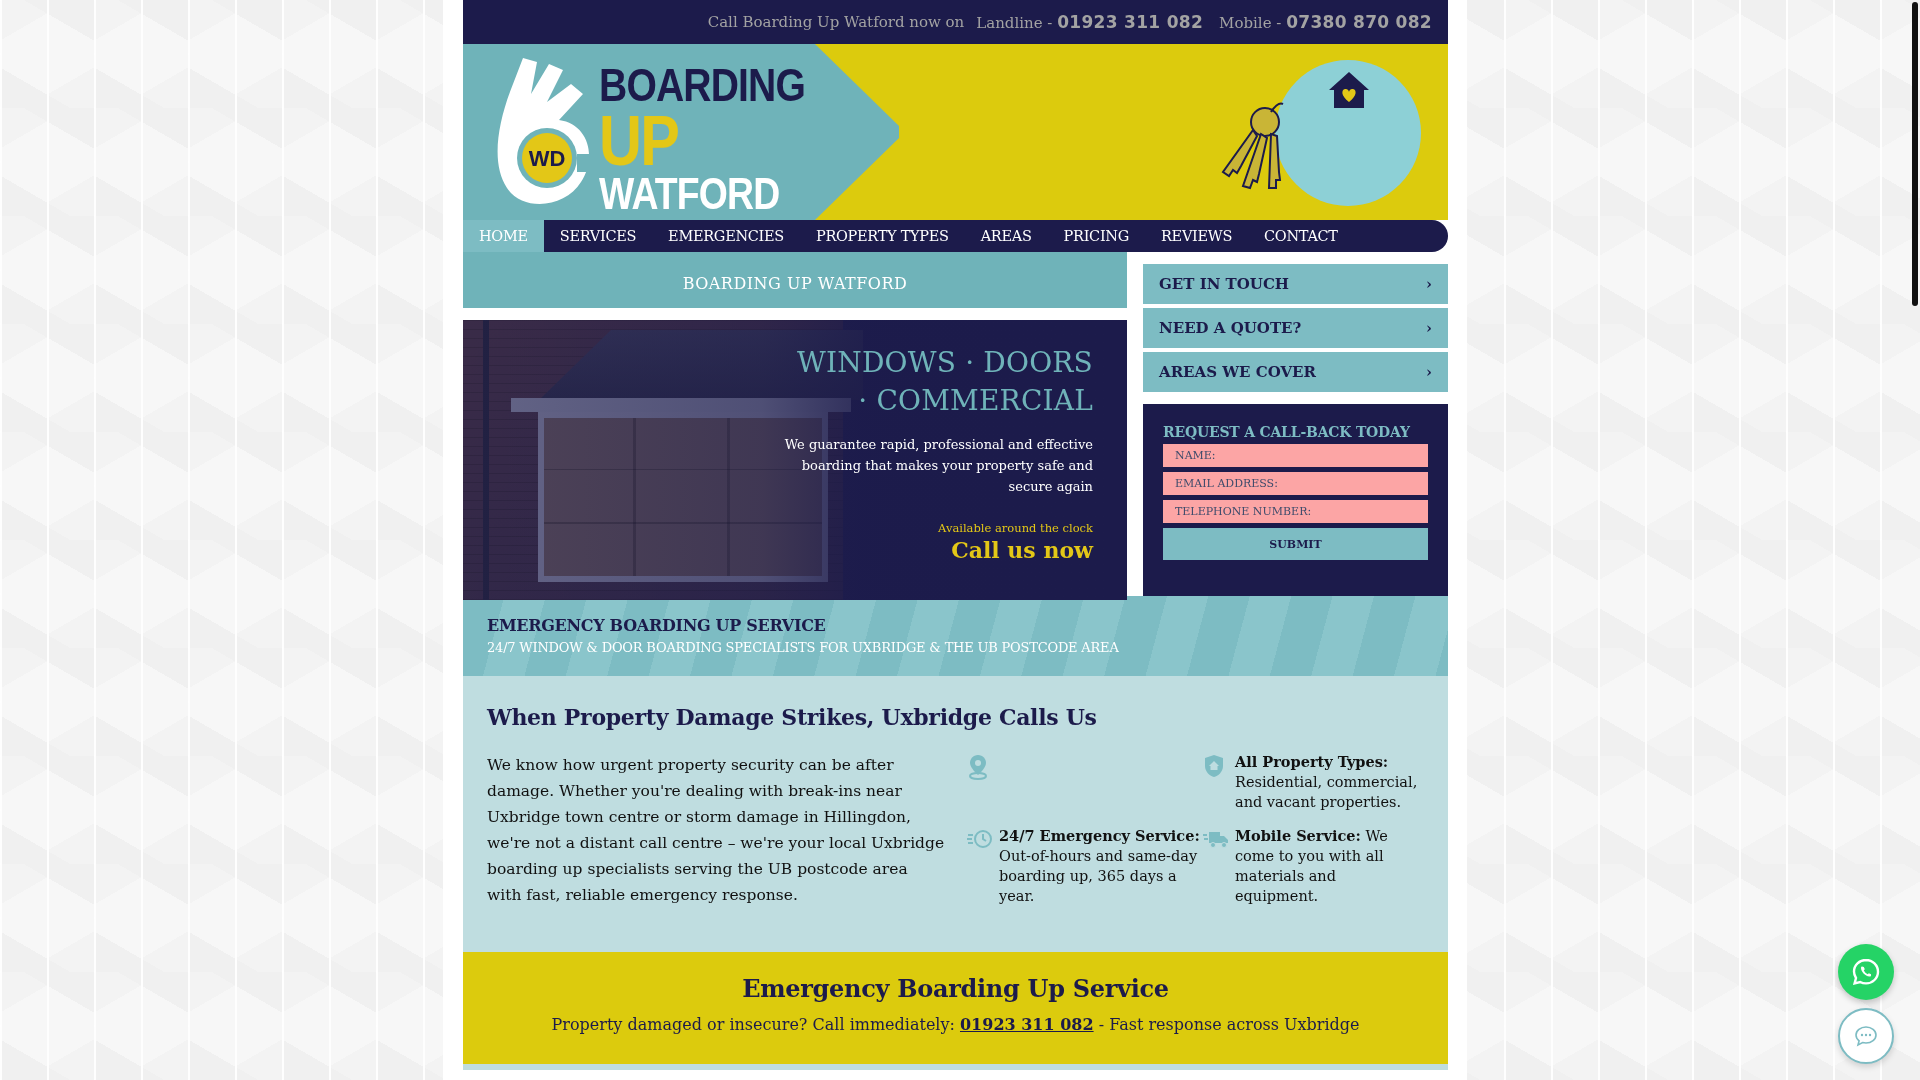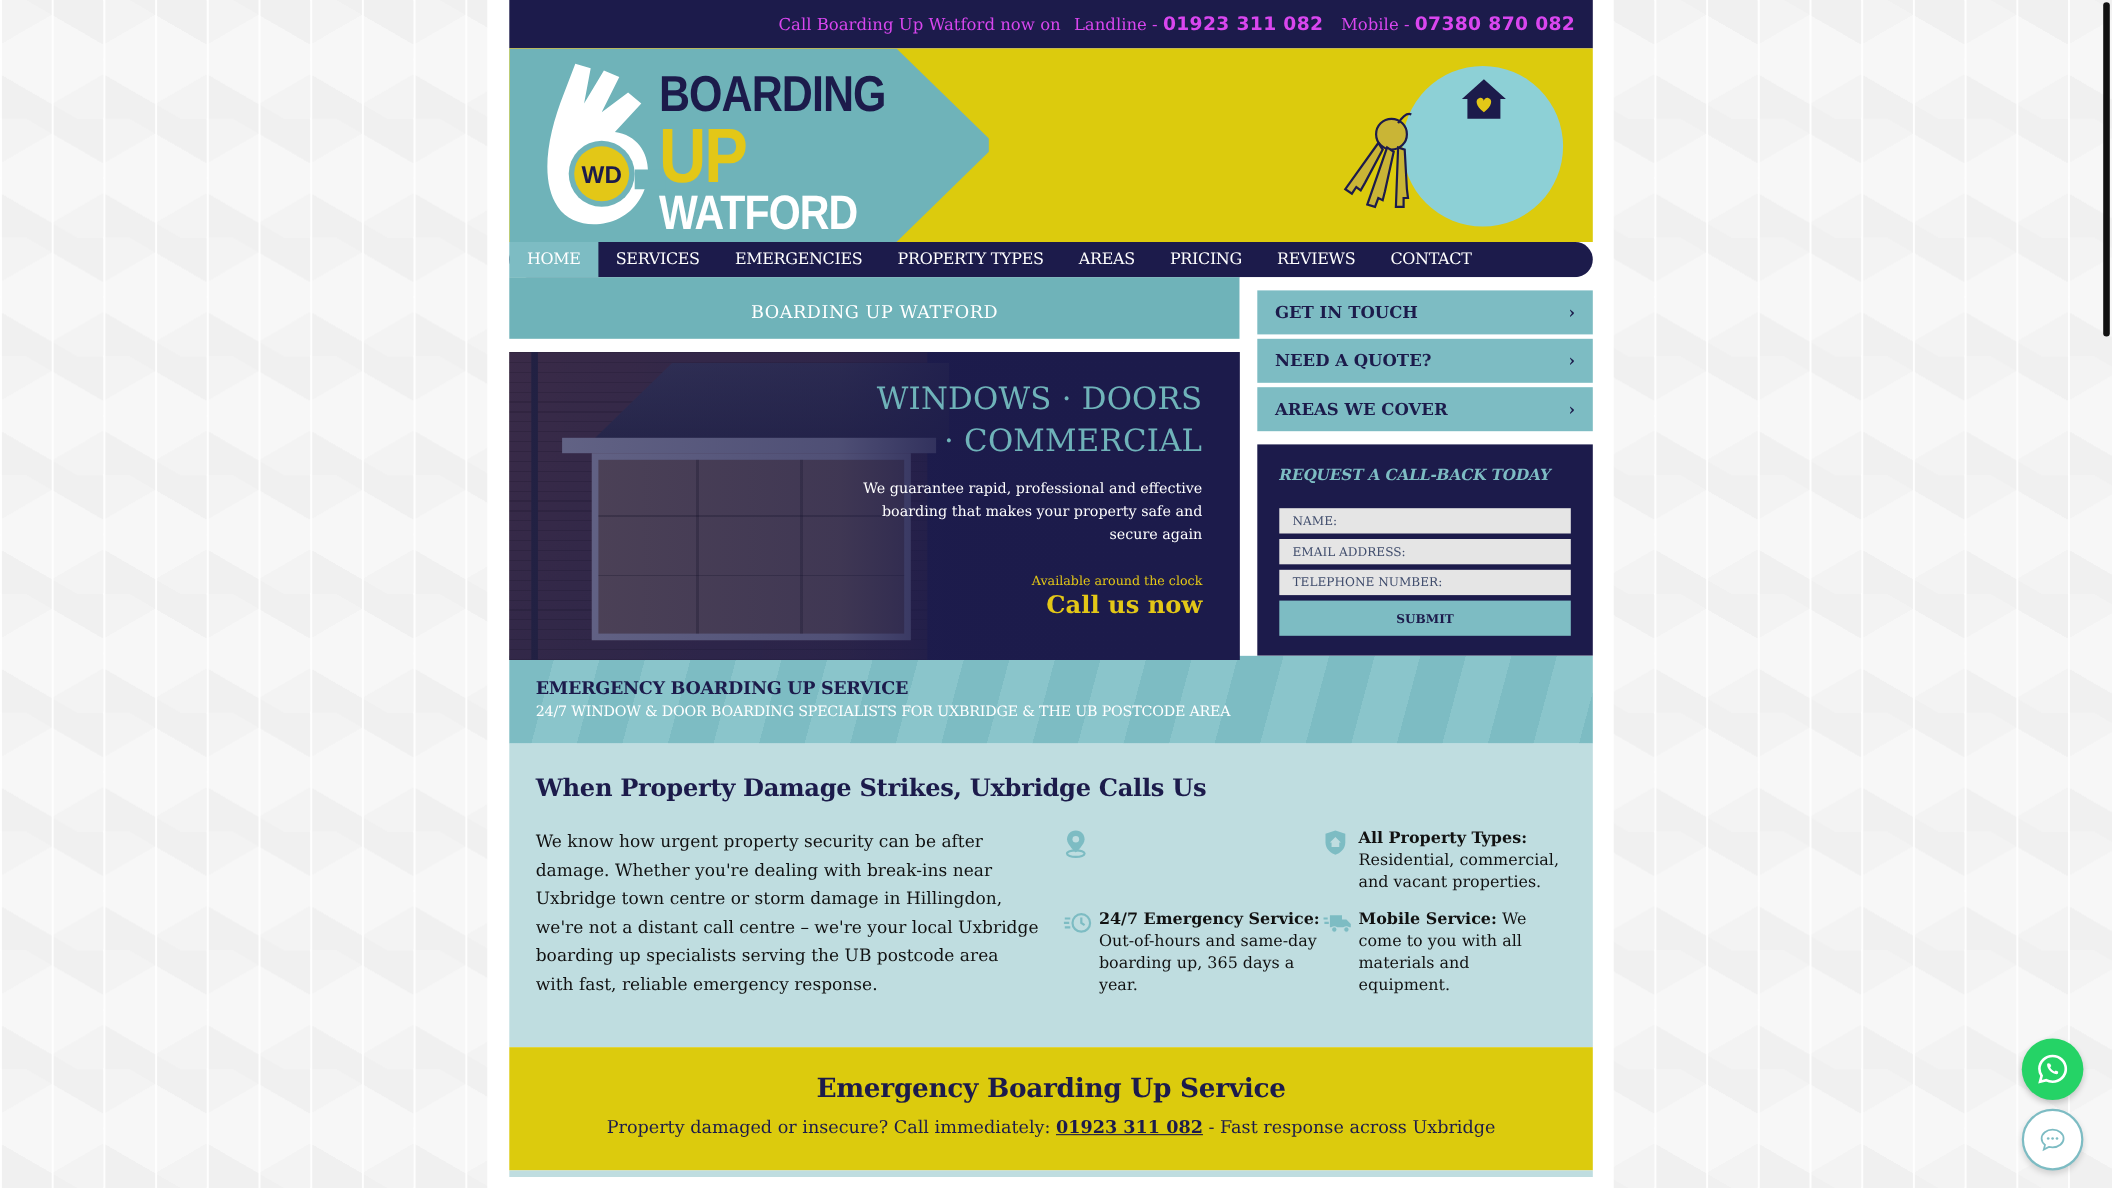--- a/index.html
+++ b/index.html
@@ -18,21 +18,21 @@
   }
   .page-col {
     position: absolute; left: 443px; top: 0; width: 1024px; height: 1080px;
     background: #ffffff;
   }
   .wrap {
     position: absolute; left: 463px; top: 0; width: 985px; height: 1080px;
   }
   
   .topbar {
-    height: 44px; background: #1c1b4b; color: #d946ef;
+    height: 44px; background: #1c1b4b; color: #a3a3a3;
     display: flex; justify-content: flex-end; align-items: center;
     padding-right: 16px; font-size: 15px;
     font-family: "DejaVu Serif", serif;
   }
   .topbar .seg { margin-left: 12px; white-space: nowrap; }
   .topbar .num { font-family: "DejaVu Sans", sans-serif; font-size: 17px; font-weight: bold; letter-spacing: 0.3px; }
   .topbar .lbl { font-size: 15px; }
   
   .banner { position: relative; height: 176px; background: #dccb0d; overflow: hidden; }
   .banner .teal-arrow {
@@ -110,24 +110,24 @@
   .hero-copy .call { color: #e3c717; font-size: 22px; font-weight: bold; margin-top: 2px; }
   .hero-right { width: 321px; padding-left: 16px; background: #fff; }
   .side-btn {
     display: flex; justify-content: space-between; align-items: center;
     height: 40px; margin-top: 4px; background: #7dbcc3; color: #1c1b4b;
     padding: 0 16px; font-weight: bold; font-size: 15px; text-decoration: none;
   }
   .side-btn:first-child { margin-top: 12px; }
   .side-btn .chev { font-size: 15px; }
   .callback { background: #1c1b4b; margin-top: 12px; height: 192px; padding: 16px 20px; }
-  .callback .h { color: #7dbcc3; font-weight: bold; font-size: 14px; margin-bottom: 22px; margin-top: 4px; letter-spacing: -0.2px; font-style: italic; }
+  .callback .h { color: #7dbcc3; font-weight: bold; font-size: 14px; margin-bottom: 4px; margin-top: 4px; letter-spacing: -0.2px; }
   .callback input {
     display: block; width: 100%; height: 23px; margin-bottom: 5px; border: none;
-    background: #e5e5e5; color: #3d4a6a; font-family: "DejaVu Serif", serif; font-size: 11px; padding: 0 12px;
+    background: #fca5a5; color: #3d4a6a; font-family: "DejaVu Serif", serif; font-size: 11px; padding: 0 12px;
   }
   .callback input::placeholder { color: #3e4b6b; }
   .callback button {
     display: block; width: 100%; height: 32px; border: none; background: #7dbcc3;
     color: #1c1b4b; font-weight: bold; font-family: "DejaVu Serif", serif; font-size: 11px;
   }
   
   .strip {
     height: 80px; padding: 20px 24px;
     background: repeating-linear-gradient(105deg, #7dbcc3 0 40px, #8ac5cb 40px 80px);

